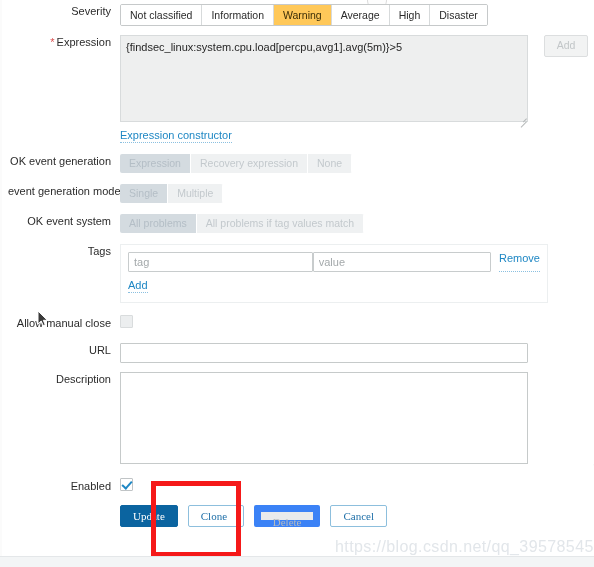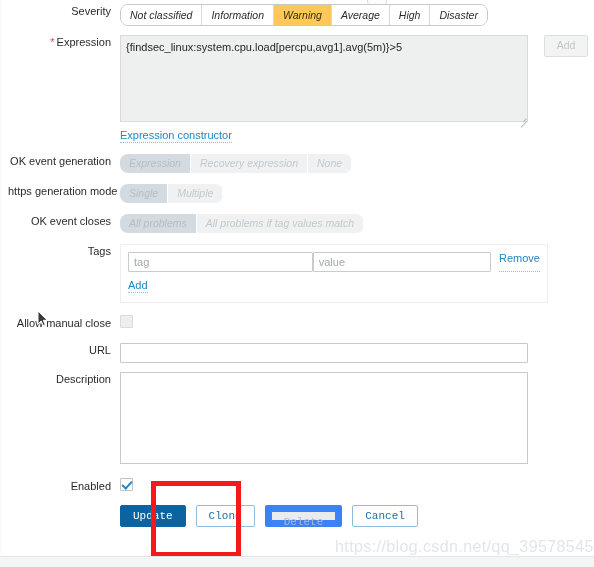--- a/index.html
+++ b/index.html
@@ -60,25 +60,24 @@
     color: #d94f4f;
     margin-right: 2px;
     font-size: 11px;
   }
   .fld { flex: 1; }
 
   
   .seg {
     display: inline-flex;
     border: 1px solid #c6c9ca;
-    border-radius: 8px;
+    border-radius: 2px;
     overflow: hidden;
     background: #fff;
     height: 20px;
-    font-style: italic;
   }
   .seg > .segbtn {
     padding: 0 9px;
     height: 20px;
     line-height: 20px;
     font-size: 10.5px;
     color: #2b2b2b;
     background: #fff;
     border-right: 1px solid #d7dadb;
     white-space: nowrap;
@@ -251,21 +250,21 @@
   .btn {
     height: 22px;
     min-width: 56px;
     padding: 0 12px;
     font-size: 11px;
     border-radius: 2px;
     line-height: 21px;
     text-align: left;
     box-sizing: border-box;
     cursor: pointer;
-    font-family: Liberation Mono, monospace;
+    font-family: Liberation Serif, serif;
   }
   .btn.primary { background: #0b64a0; border: 1px solid #0b64a0; color: #fff; }
   .btn.secondary { background: #fff; border: 1px solid #8dbfdd; color: #1e6fa8; }
   .btn.disabled { background: #e9ebec; border: 7px solid #3b82f6; color: #b6babd; cursor: default; }
 
   
   .redbox {
     position: absolute;
     left: 151px;
     top: 481px;
@@ -366,31 +365,31 @@
     <div class="fld">
       <div class="seg disabled">
         <div class="segbtn on">Expression</div>
         <div class="segbtn">Recovery expression</div>
         <div class="segbtn">None</div>
       </div>
     </div>
   </div>
 
   <div class="row" style="margin-top:11px;">
-    <div class="lbl">https generation mode</div>
+    <div class="lbl">event generation mode</div>
     <div class="fld">
       <div class="seg disabled">
         <div class="segbtn on">Single</div>
         <div class="segbtn">Multiple</div>
       </div>
     </div>
   </div>
 
   <div class="row" style="margin-top:11px;">
-    <div class="lbl">OK event closes</div>
+    <div class="lbl">OK event system</div>
     <div class="fld">
       <div class="seg disabled">
         <div class="segbtn on">All problems</div>
         <div class="segbtn">All problems if tag values match</div>
       </div>
     </div>
   </div>
 
   <div class="row" style="margin-top:11px;">
     <div class="lbl">Tags</div>

